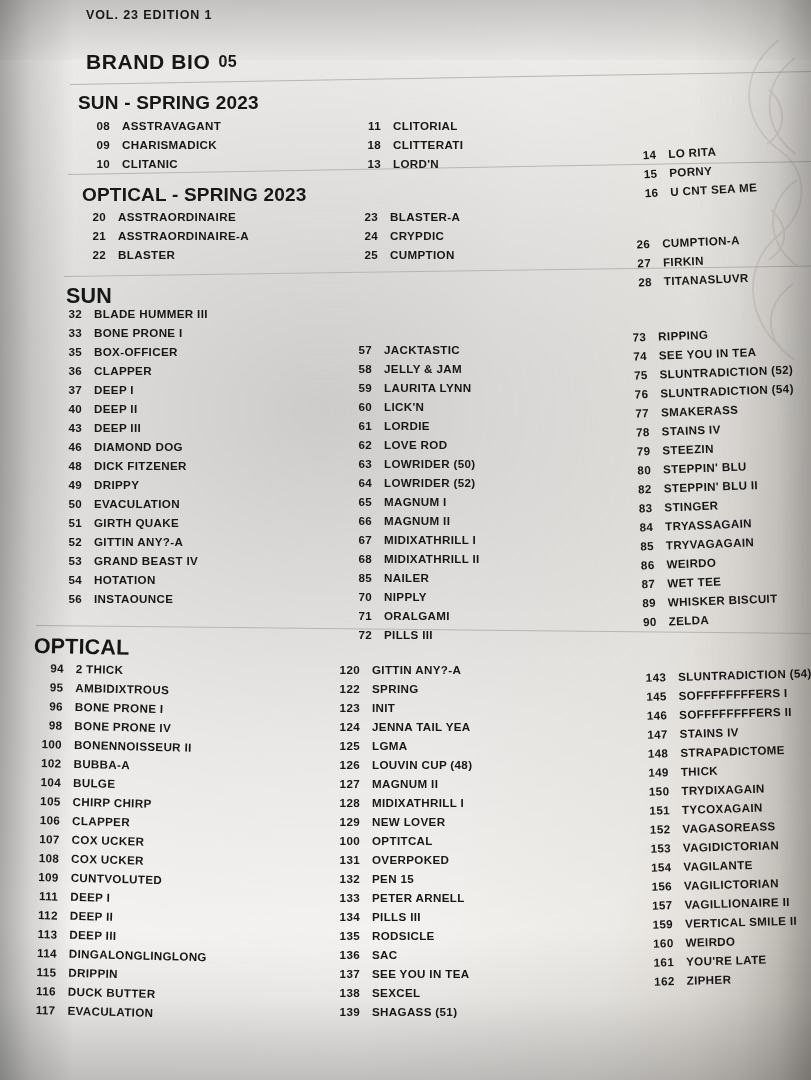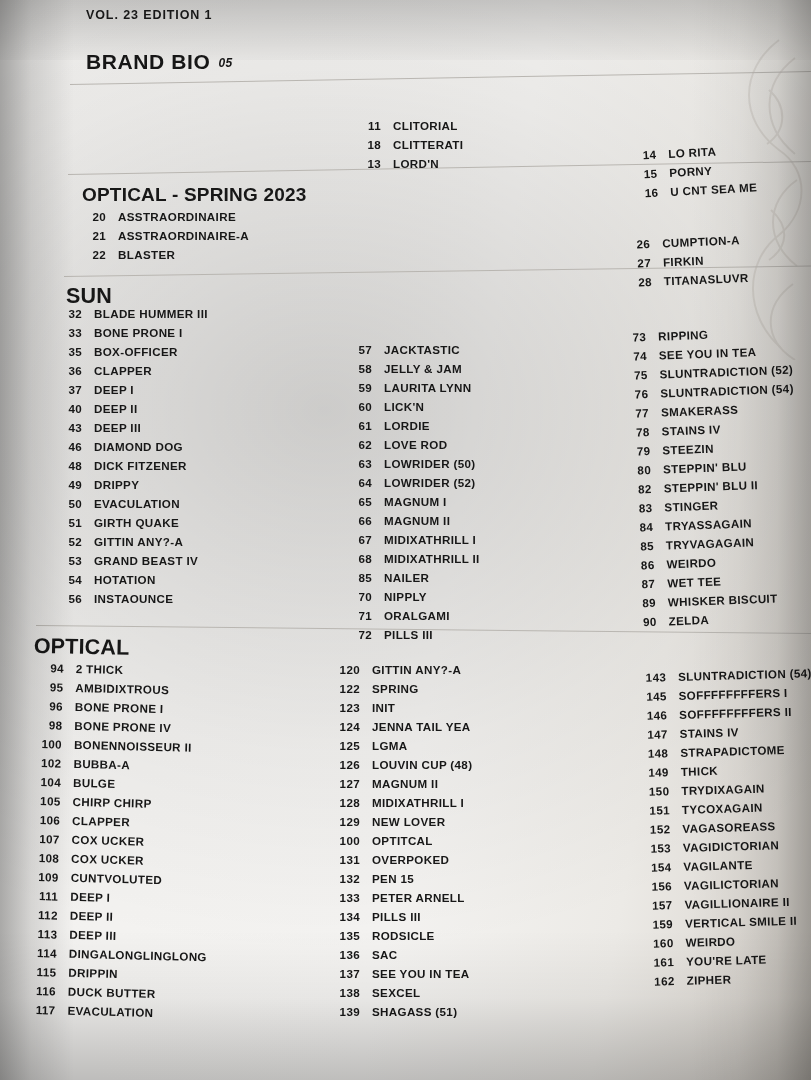--- a/index.html
+++ b/index.html
@@ -73,26 +73,25 @@
     color: #1c1c1c;
   }
   .brandbio {
     position: absolute;
     left: 86px; top: 50px;
     font-size: 21px;
     font-weight: 700;
     letter-spacing: 0.6px;
   }
   .brandbio .num {
-    font-size: 12px;
+    font-size: 16px;
     font-weight: 700;
     letter-spacing: 0.4px;
     margin-left: 8px;
     vertical-align: 2px;
-    font-style: italic;
   }
 
   .rule {
     position: absolute;
     background: #b9b6b1;
     height: 1px;
   }
 
   .sec-title {
     position: absolute;
@@ -158,21 +157,36 @@
 
     <div class="brandbio">
       <span>BRAND BIO</span><span class="num">05</span>
     </div>
 
     <div class="rule" style="left:70px; top:84px; width:741px; transform:rotate(-1.0deg); transform-origin:left center;"></div>
     <div class="rule" style="left:68px; top:174px; width:743px; transform:rotate(-1.0deg); transform-origin:left center;"></div>
     <div class="rule" style="left:64px; top:276px; width:747px; transform:rotate(-0.8deg); transform-origin:left center;"></div>
     <div class="rule" style="left:36px; top:625px; width:775px; transform:rotate(0.6deg); transform-origin:left center;"></div>
 
-
+    <div class="sec-title" style="left:78px; top:92px;">SUN - SPRING 2023</div>
+
+    <div class="col" style="left:84px; top:120px;">
+      <div class="entry">
+          <span class="n">08</span>
+          <span class="t">ASSTRAVAGANT</span>
+        </div>
+      <div class="entry">
+          <span class="n">09</span>
+          <span class="t">CHARISMADICK</span>
+        </div>
+      <div class="entry">
+          <span class="n">10</span>
+          <span class="t">CLITANIC</span>
+        </div>
+    </div>
 
     <div class="col" style="left:355px; top:120px;">
       <div class="entry">
           <span class="n">11</span>
           <span class="t">CLITORIAL</span>
         </div>
       <div class="entry">
           <span class="n">18</span>
           <span class="t">CLITTERATI</span>
         </div>
@@ -207,20 +221,34 @@
       <div class="entry">
           <span class="n">21</span>
           <span class="t">ASSTRAORDINAIRE-A</span>
         </div>
       <div class="entry">
           <span class="n">22</span>
           <span class="t">BLASTER</span>
         </div>
     </div>
 
+    <div class="col" style="left:352px; top:211px;">
+      <div class="entry">
+          <span class="n">23</span>
+          <span class="t">BLASTER-A</span>
+        </div>
+      <div class="entry">
+          <span class="n">24</span>
+          <span class="t">CRYPDIC</span>
+        </div>
+      <div class="entry">
+          <span class="n">25</span>
+          <span class="t">CUMPTION</span>
+        </div>
+    </div>
 
     <div class="col rot2" style="left:624px; top:239px;">
       <div class="entry">
           <span class="n">26</span>
           <span class="t">CUMPTION-A</span>
         </div>
       <div class="entry">
           <span class="n">27</span>
           <span class="t">FIRKIN</span>
         </div>

